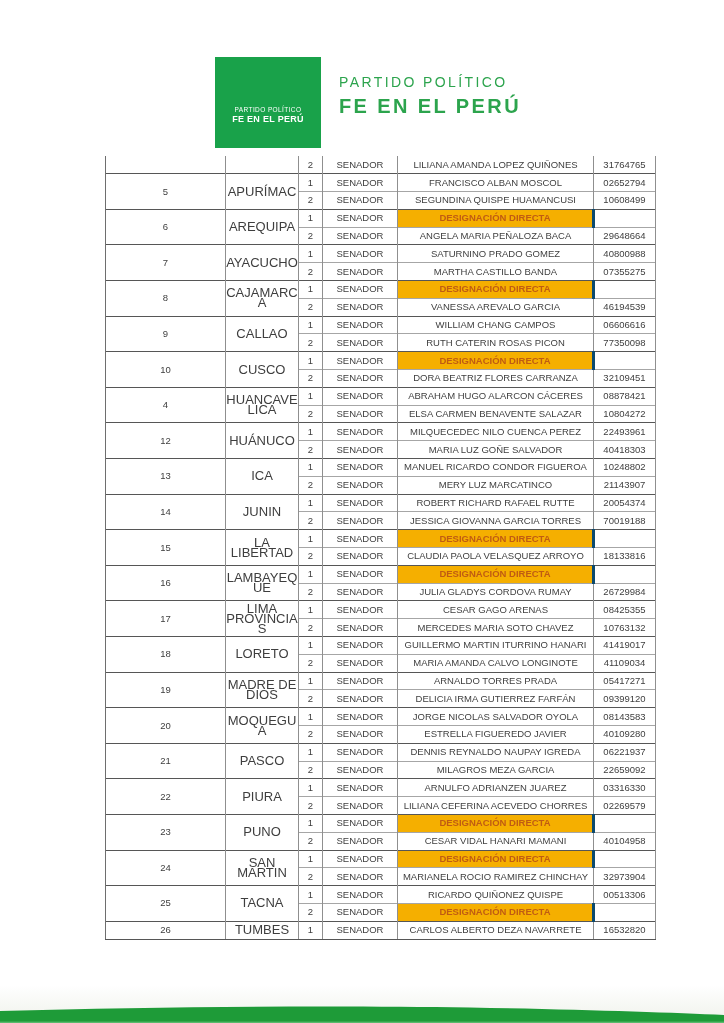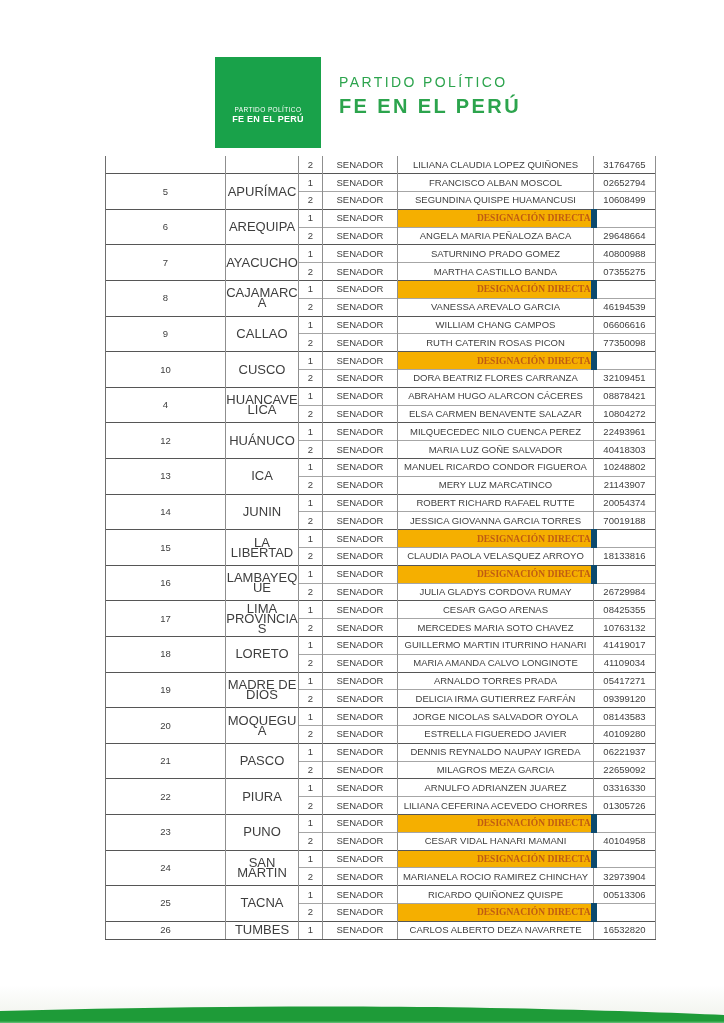--- a/index.html
+++ b/index.html
@@ -32,24 +32,23 @@
     text-align:center;vertical-align:middle;line-height:10px;
     overflow:hidden;
   }
   table.cand td.c-num{border-left:1px solid #6e6e6e;}
   table.cand tr.group-start td{border-top:1px solid #565656;}
   table.cand tr.cont td{border-top:none;}
   table.cand tr.last-row td{border-bottom:1px solid #565656;}
   td.c-region{font-size:13px;padding:0 3px;overflow-wrap:anywhere;}
   td.c-name{text-align:left;padding-left:5px;}
   td.c-name.desig{
-    text-align:right;background:var(--desig-bg,#f5af00);
+    text-align:center;background:var(--desig-bg,#f5af00);
     color:var(--desig-text,#c05c12);font-weight:bold;
-    border-right:6px solid #0c4a6e;
-    font-family:Liberation Serif, serif;
+    border-right:3px solid #0c4a6e;
   }
   
   .footer{
     position:absolute;left:0;top:985px;width:724px;height:38px;
     background:linear-gradient(180deg,#ffffff 0%,#f3f5f0 75%);
   }
   .footer svg{position:absolute;left:0;top:0;display:block;}
 </style>
 </head>
 <body>
@@ -74,21 +73,21 @@
       <col style="width:75px">
         <col style="width:196px">
         <col style="width:62px">
     </colgroup>
     <tbody id="tbody">
         <tr class="cont">
           <td class="c-num"></td>
           <td class="c-region"></td>
           <td class="c-pos">2</td>
           <td class="c-role">SENADOR</td>
-          <td class="c-name">LILIANA CLAUDIA LOPEZ QUIÑONES</td>
+          <td class="c-name">LILIANA AMANDA LOPEZ QUIÑONES</td>
           <td class="c-dni">31764765</td>
         </tr>
         <tr class="group-start">
           <td class="c-num" rowspan="2">5</td>
           <td class="c-region" rowspan="2">APURÍMAC</td>
           <td class="c-pos">1</td>
           <td class="c-role">SENADOR</td>
           <td class="c-name">FRANCISCO ALBAN MOSCOL</td>
           <td class="c-dni">02652794</td>
         </tr>
@@ -327,21 +326,21 @@
           <td class="c-region" rowspan="2">PIURA</td>
           <td class="c-pos">1</td>
           <td class="c-role">SENADOR</td>
           <td class="c-name">ARNULFO ADRIANZEN JUAREZ</td>
           <td class="c-dni">03316330</td>
         </tr>
         <tr>
           <td class="c-pos">2</td>
           <td class="c-role">SENADOR</td>
           <td class="c-name">LILIANA CEFERINA ACEVEDO CHORRES</td>
-          <td class="c-dni">01305726</td>
+          <td class="c-dni">02269579</td>
         </tr>
         <tr class="group-start">
           <td class="c-num" rowspan="2">23</td>
           <td class="c-region" rowspan="2">PUNO</td>
           <td class="c-pos">1</td>
           <td class="c-role">SENADOR</td>
           <td class="c-name desig">DESIGNACIÓN DIRECTA</td>
           <td class="c-dni"></td>
         </tr>
         <tr>

